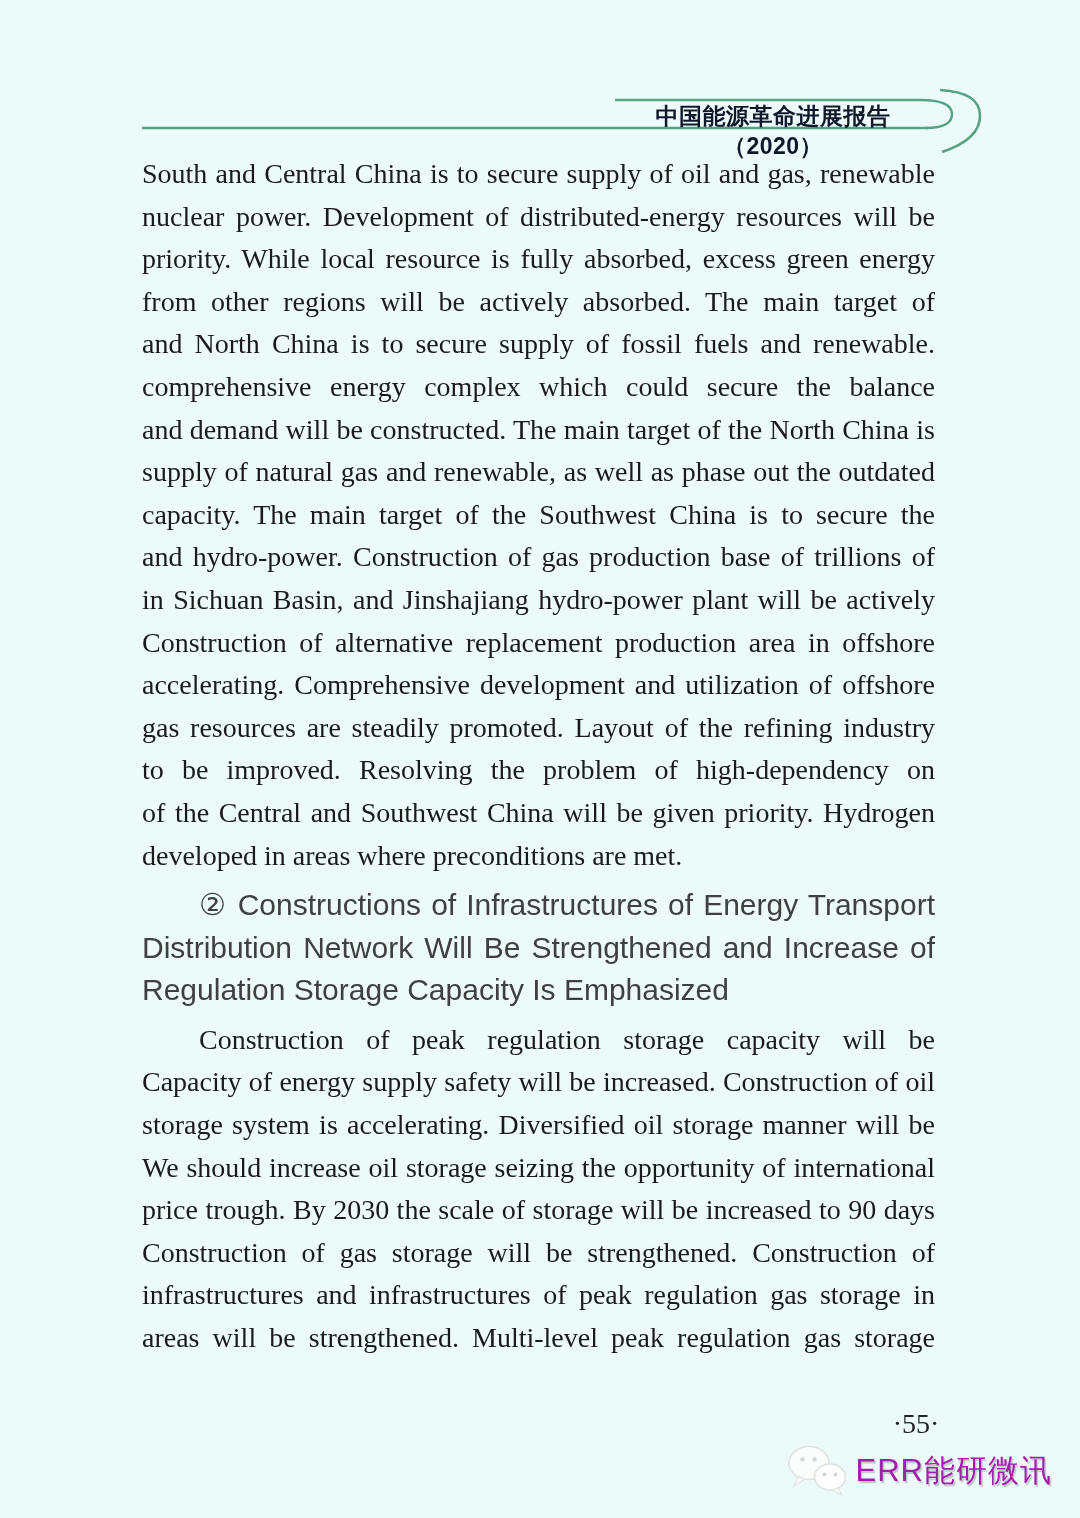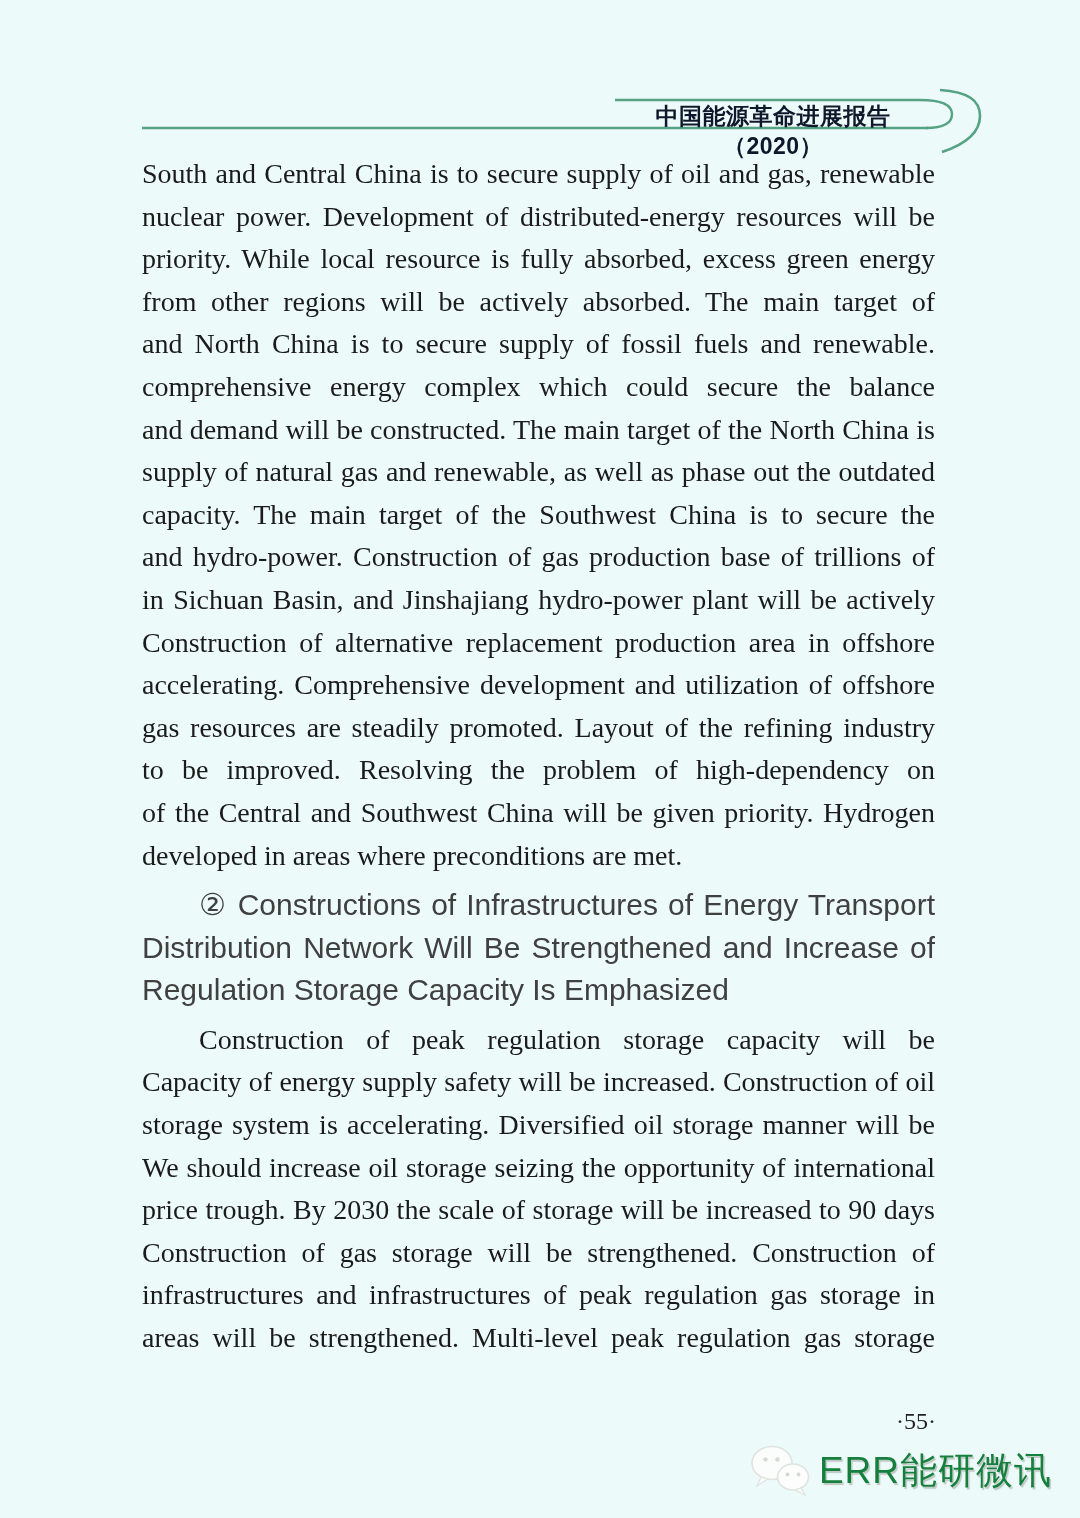--- a/index.html
+++ b/index.html
@@ -32,30 +32,30 @@
   .para{margin:0;}
   .section-heading{margin-top:7px;}
   .section-heading .tline{
     font-family:"Liberation Sans","DejaVu Sans",sans-serif;
     font-size:30px;color:#404040;
   }
   .para-storage{margin-top:7px;}
   
   .page-number{
     position:absolute;left:858px;top:1408px;width:116px;
-    text-align:center;font-size:24px;color:#222;
+    text-align:center;font-size:28px;color:#222;
   }
   .watermark{
     position:absolute;right:28px;top:1442px;
     display:flex;align-items:center;gap:6px;
   }
   .watermark-text{
     font-family:"Liberation Sans","DejaVu Sans",sans-serif;
-    font-size:37px;letter-spacing:1px;
-    color:#15803d;
+    font-size:31px;letter-spacing:1px;
+    color:#a21caf;
     text-shadow:1.5px 1.5px 1px rgba(150,156,150,0.55), -0.5px -0.5px 0 rgba(255,255,255,0.9);
   }
   .wechat-icon{width:64px;height:58px;}
 </style>
 </head>
 <body>
 
 <div class="page">
 
   <svg class="header-decoration" viewBox="0 0 850 72" fill="none" xmlns="http://www.w3.org/2000/svg">

